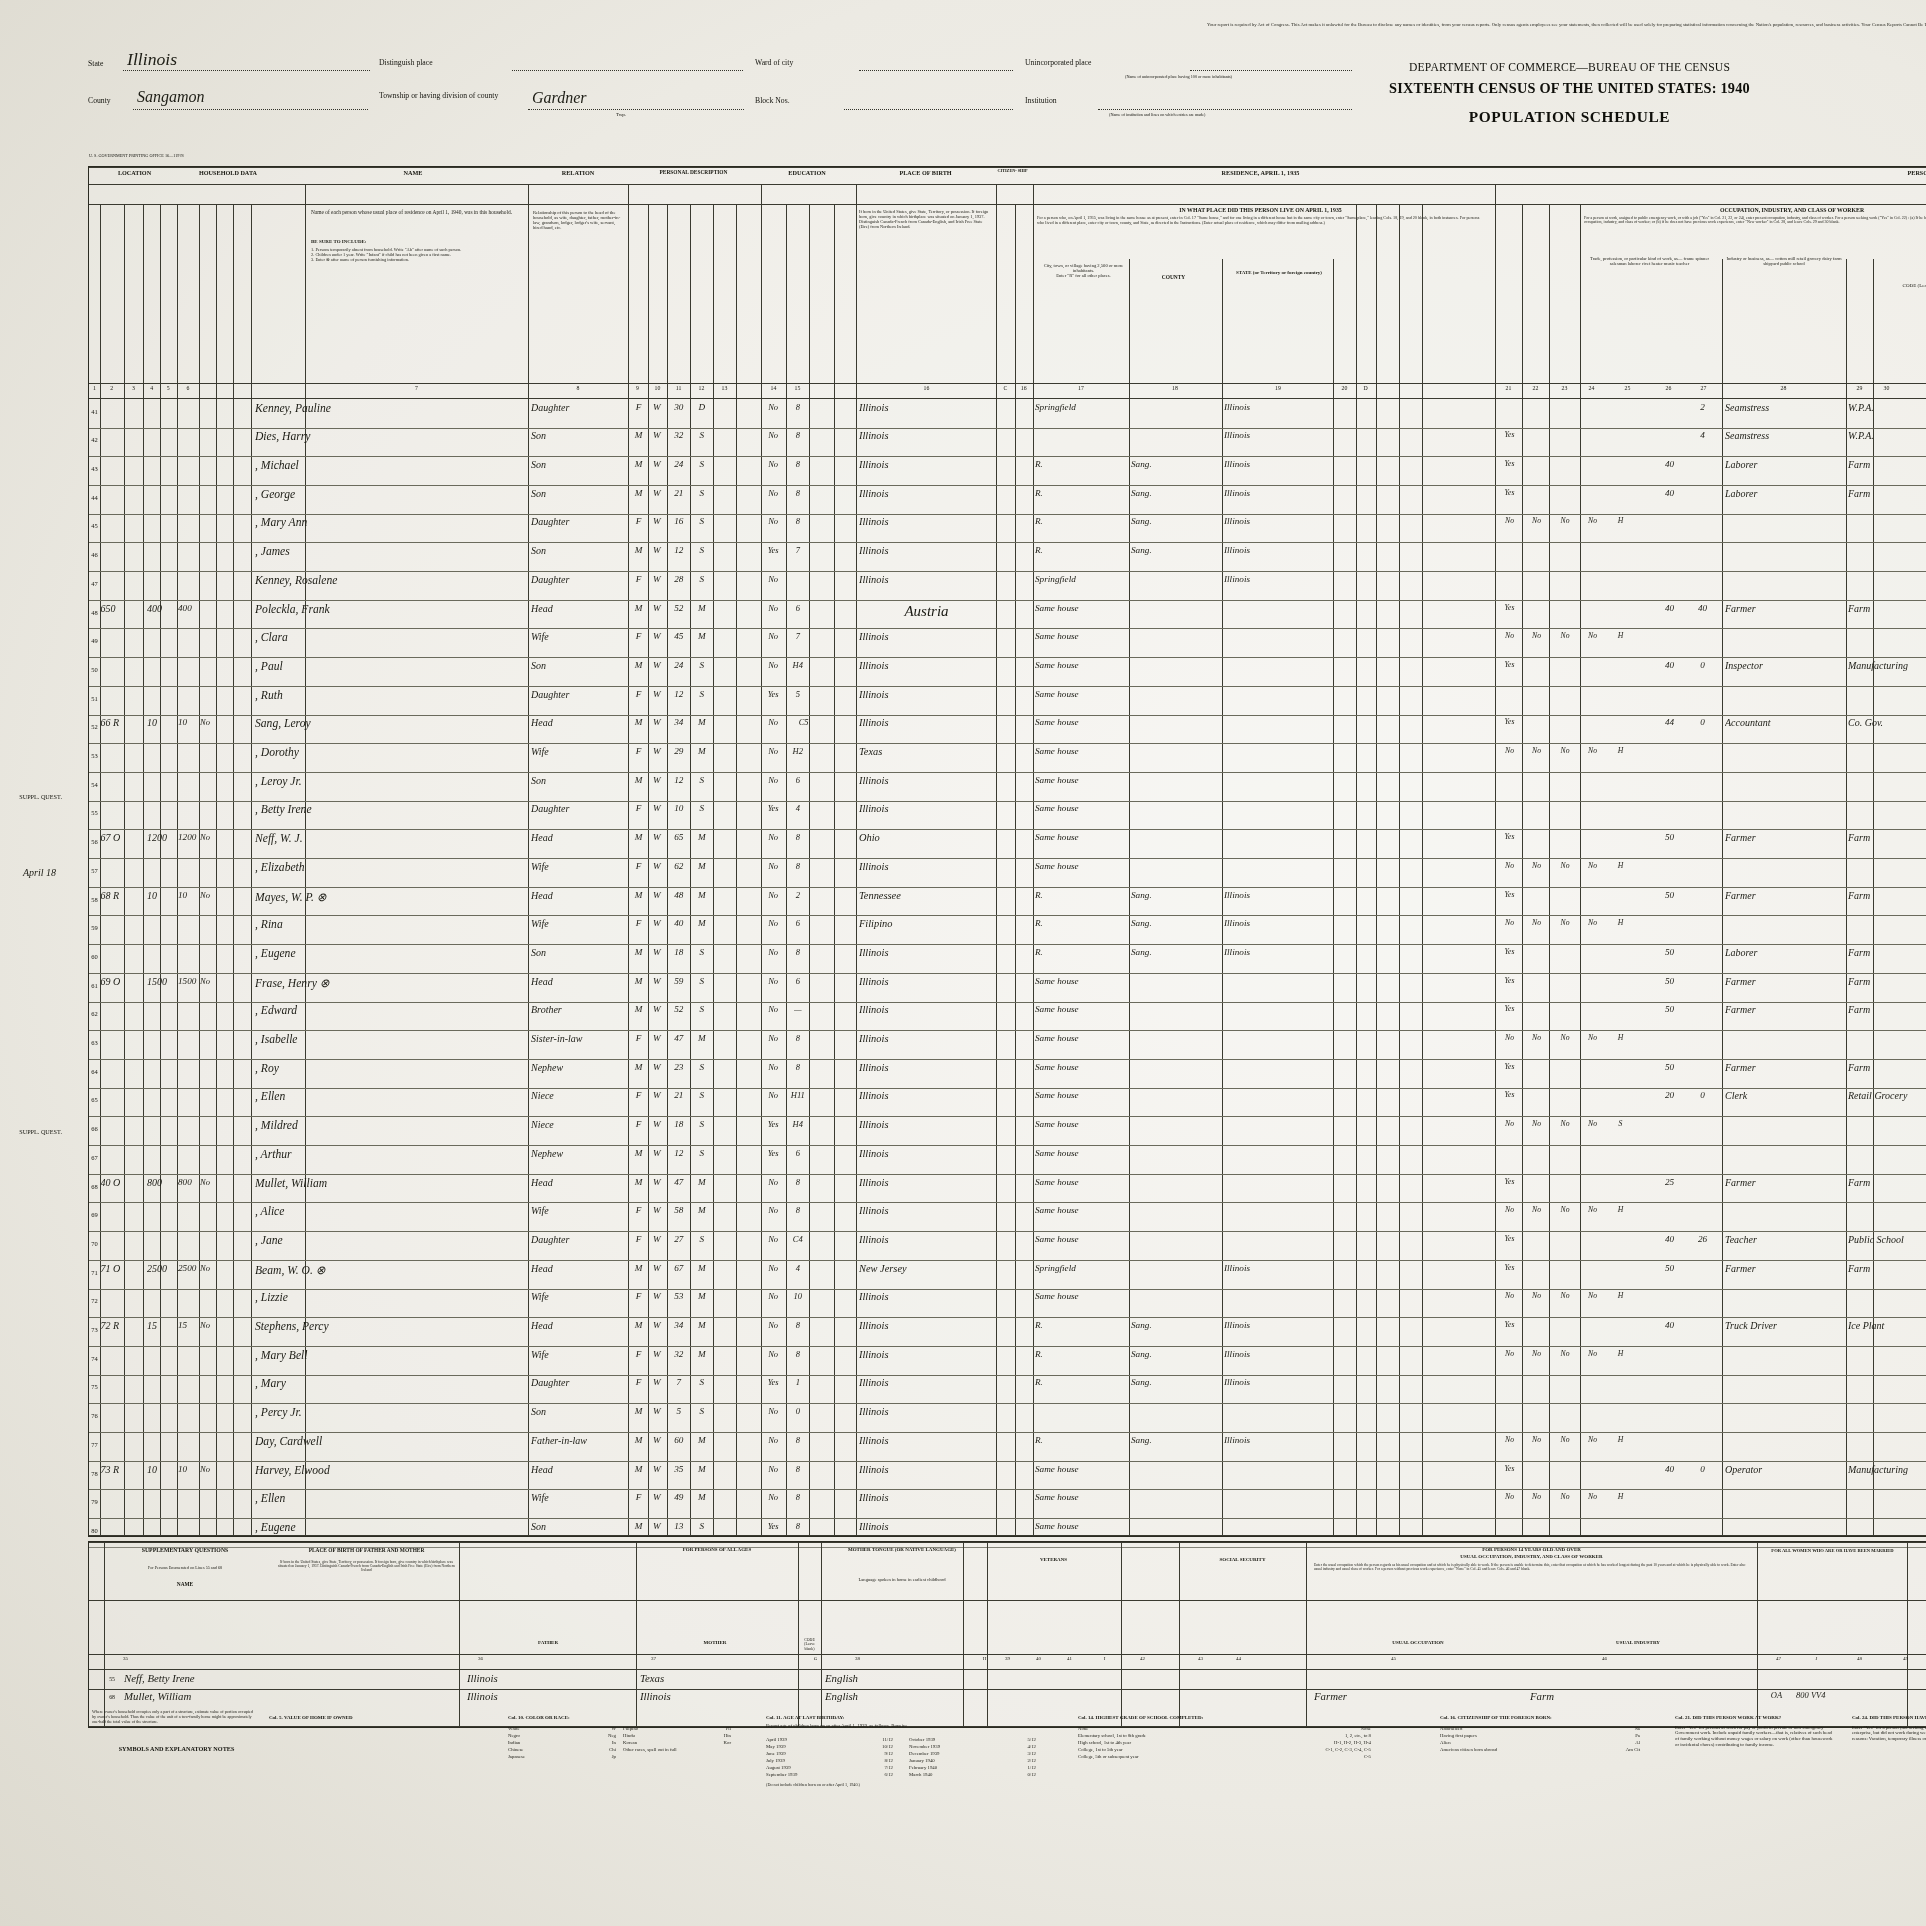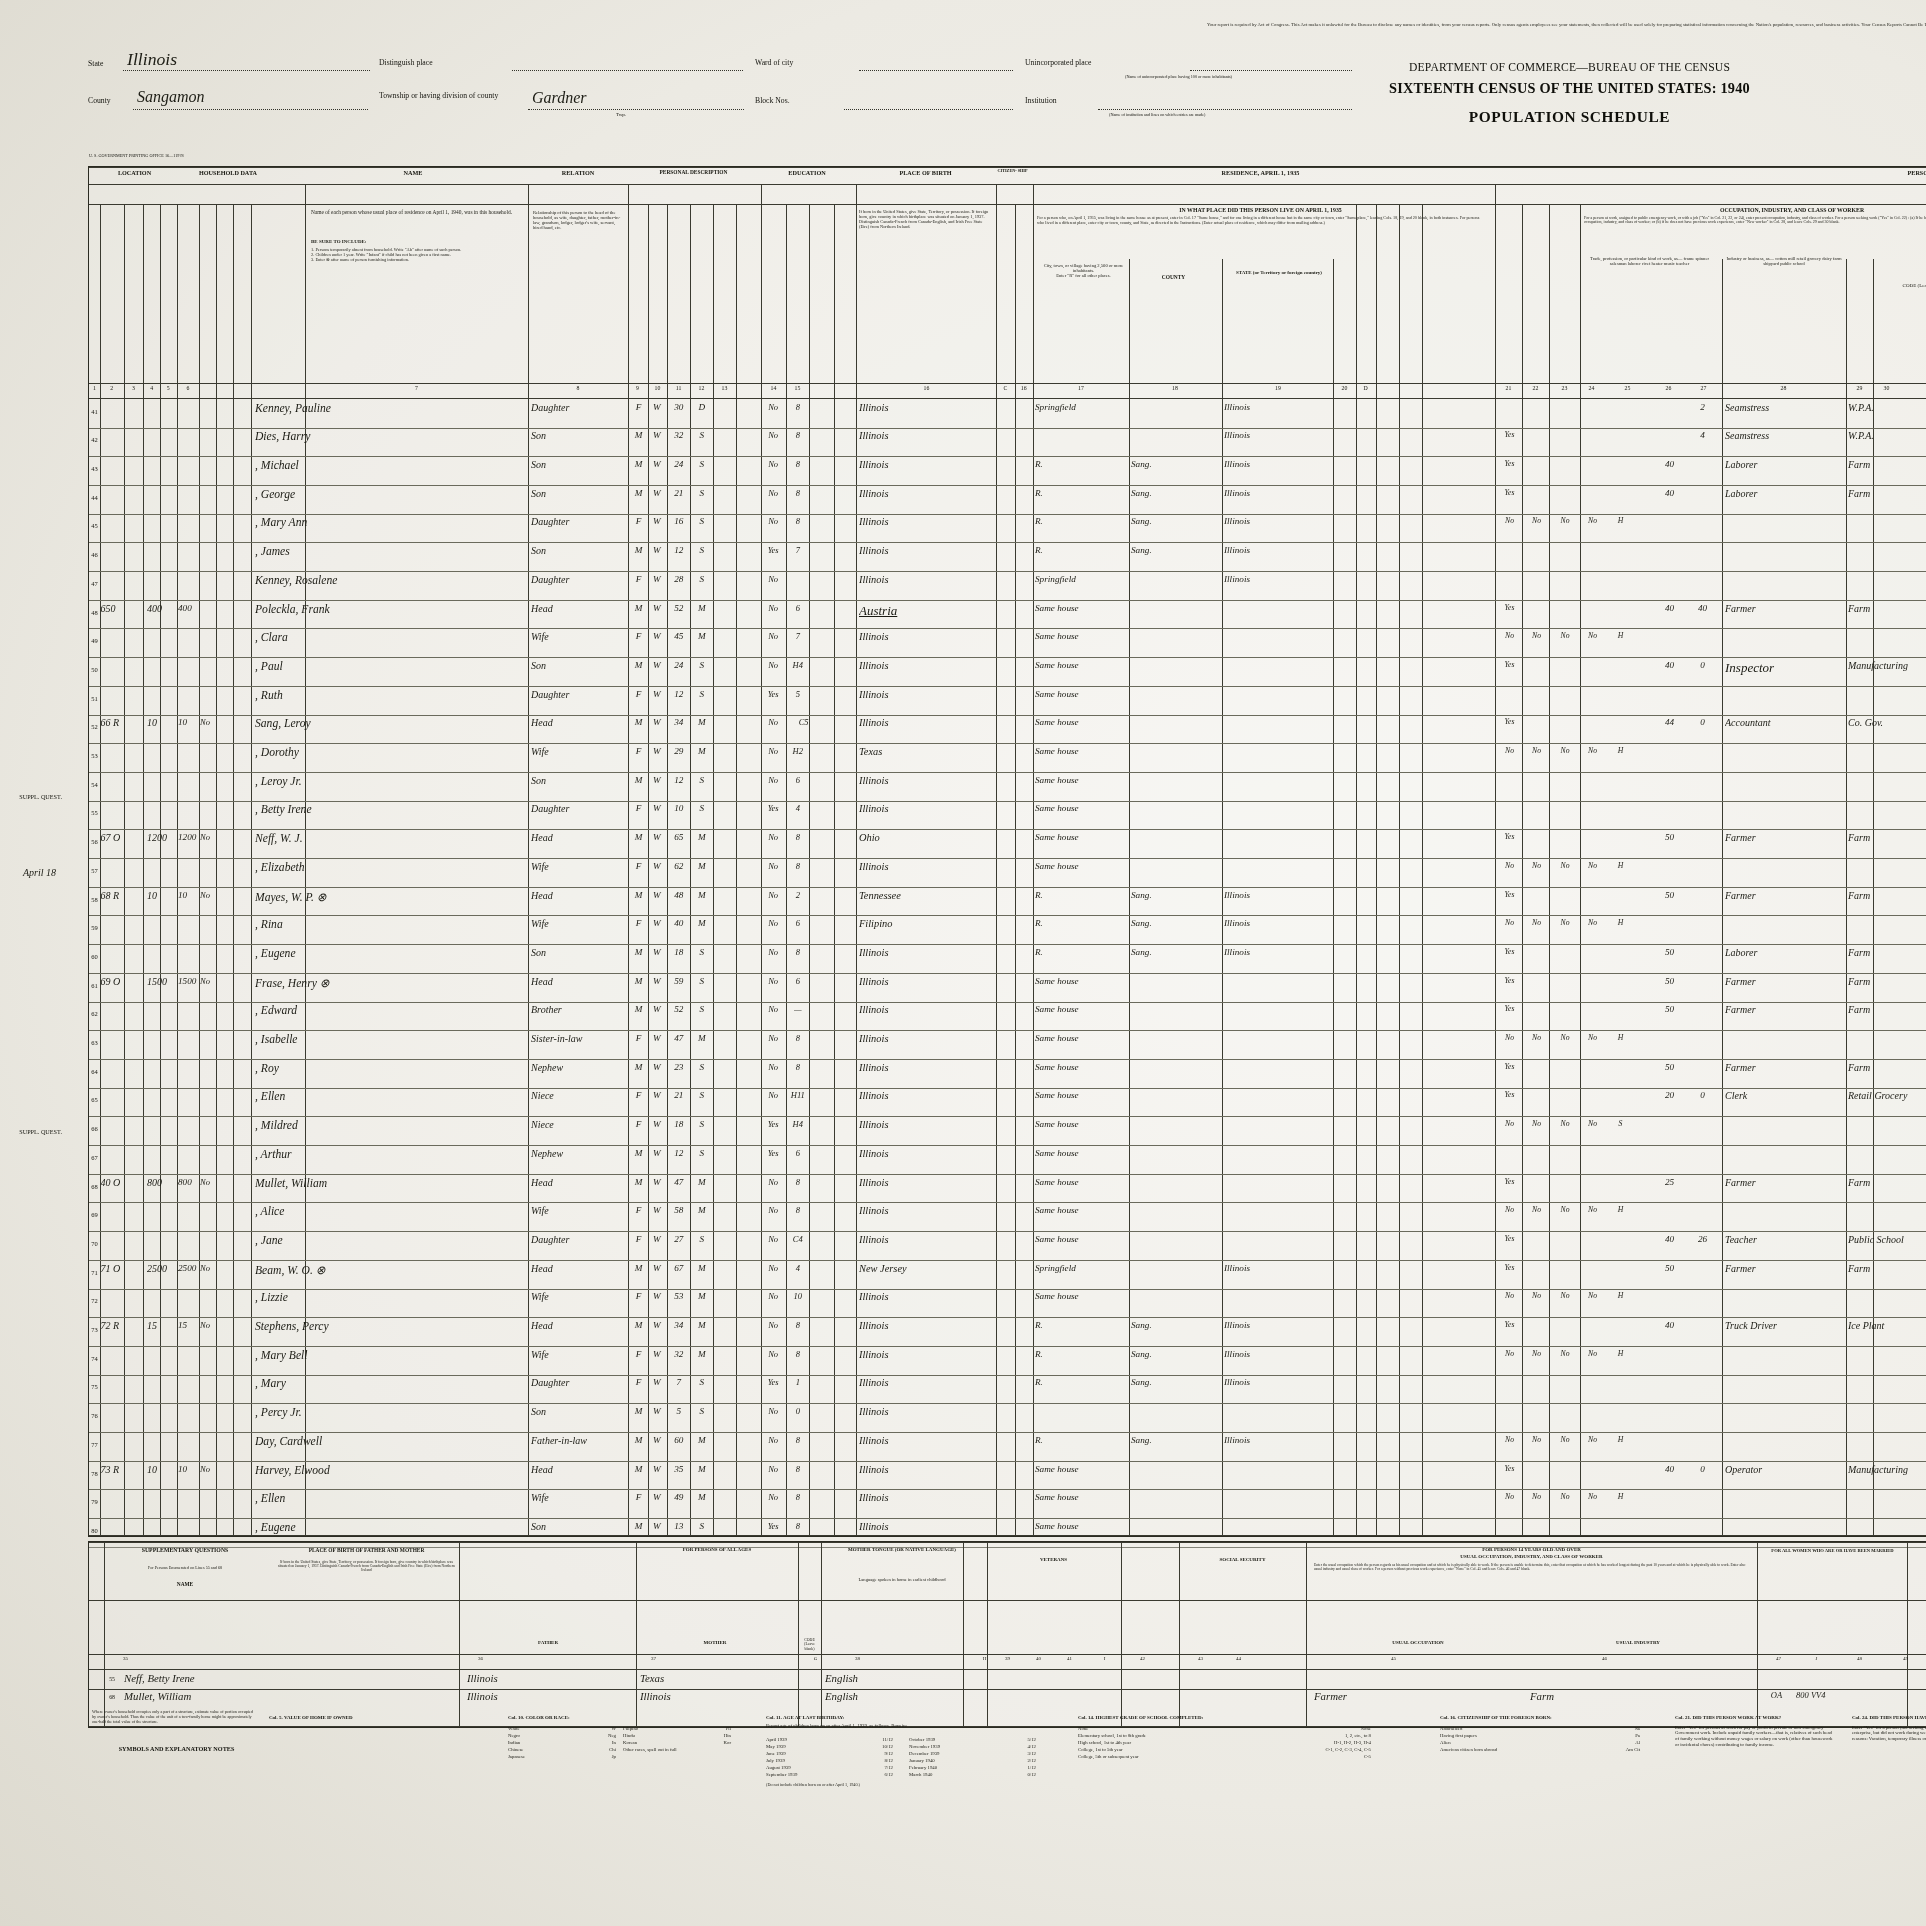--- a/index.html
+++ b/index.html
@@ -361,21 +361,21 @@
           <div class="hand" style="position: absolute; left: 58px; width: 30px; text-align: left; font-size: 10px; top: 1.5px; white-space: nowrap; overflow: hidden;">400</div>
           <div class="hand" style="position: absolute; left: 89px; width: 20px; text-align: left; font-size: 9.2px; top: 1.5px; white-space: nowrap; overflow: hidden;">400</div>
           <div class="hand" style="position: absolute; left: 166px; width: 270px; text-align: left; font-size: 11.6px; top: 1.5px; white-space: nowrap; overflow: hidden;">Poleckla, Frank</div>
           <div class="hand" style="position: absolute; left: 442px; width: 96px; text-align: left; font-size: 10px; top: 1.5px; white-space: nowrap; overflow: hidden;">Head</div>
           <div class="hand" style="position: absolute; left: 541px; width: 17px; text-align: center; font-size: 9.2px; top: 1.5px; white-space: nowrap; overflow: hidden;">M</div>
           <div class="hand" style="position: absolute; left: 559px; width: 17.7px; text-align: center; font-size: 9.2px; top: 1.5px; white-space: nowrap; overflow: hidden;">W</div>
           <div class="hand" style="position: absolute; left: 579px; width: 21.6px; text-align: center; font-size: 9.2px; top: 1.5px; white-space: nowrap; overflow: hidden;">52</div>
           <div class="hand" style="position: absolute; left: 602px; width: 21.6px; text-align: center; font-size: 9.2px; top: 1.5px; white-space: nowrap; overflow: hidden;">M</div>
           <div class="hand" style="position: absolute; left: 673px; width: 22.3px; text-align: center; font-size: 8.5px; top: 1.5px; white-space: nowrap; overflow: hidden;">No</div>
           <div class="hand" style="position: absolute; left: 698px; width: 21.6px; text-align: center; font-size: 8.5px; top: 1.5px; white-space: nowrap; overflow: hidden;">6</div>
-          <div class="hand" style="position: absolute; left: 770px; width: 135px; text-align: left; font-size: 13px; top: 1.5px; white-space: nowrap; overflow: hidden; text-decoration: underline;">Austria</div>
+          <div class="hand" style="position: absolute; left: 770px; width: 135px; text-align: center; font-size: 15px; top: 1.5px; white-space: nowrap; overflow: hidden;">Austria</div>
           <div class="hand" style="position: absolute; left: 946px; width: 92px; text-align: left; font-size: 9.2px; top: 1.5px; white-space: nowrap; overflow: hidden;">Same house</div>
           <div class="hand" style="position: absolute; left: 1408px; width: 25px; text-align: center; font-size: 7.7px; top: 1.5px; white-space: nowrap; overflow: hidden;">Yes</div>
           <div class="hand" style="position: absolute; left: 1566px; width: 29px; text-align: center; font-size: 9.2px; top: 1.5px; white-space: nowrap; overflow: hidden;">40</div>
           <div class="hand" style="position: absolute; left: 1599px; width: 29px; text-align: center; font-size: 9.2px; top: 1.5px; white-space: nowrap; overflow: hidden;">40</div>
           <div class="hand" style="position: absolute; left: 1636px; width: 119px; text-align: left; font-size: 10px; top: 1.5px; white-space: nowrap; overflow: hidden;">Farmer</div>
           <div class="hand" style="position: absolute; left: 1759px; width: 119px; text-align: left; font-size: 10px; top: 1.5px; white-space: nowrap; overflow: hidden;">Farm</div>
         </div>
         <div style="position: absolute; left: 0px; top: 462px; width: 100%; height: 29px;">
           <div class="ink" style="position: absolute; left: 0px; width: 10.8px; text-align: center; font-size: 6.5px; top: 7.7px; white-space: nowrap; overflow: hidden;">49</div>
           <div class="hand" style="position: absolute; left: 166px; width: 270px; text-align: left; font-size: 11.6px; top: 1.5px; white-space: nowrap; overflow: hidden;">, Clara</div>
@@ -402,21 +402,21 @@
           <div class="hand" style="position: absolute; left: 559px; width: 17.7px; text-align: center; font-size: 9.2px; top: 1.5px; white-space: nowrap; overflow: hidden;">W</div>
           <div class="hand" style="position: absolute; left: 579px; width: 21.6px; text-align: center; font-size: 9.2px; top: 1.5px; white-space: nowrap; overflow: hidden;">24</div>
           <div class="hand" style="position: absolute; left: 602px; width: 21.6px; text-align: center; font-size: 9.2px; top: 1.5px; white-space: nowrap; overflow: hidden;">S</div>
           <div class="hand" style="position: absolute; left: 673px; width: 22.3px; text-align: center; font-size: 8.5px; top: 1.5px; white-space: nowrap; overflow: hidden;">No</div>
           <div class="hand" style="position: absolute; left: 698px; width: 21.6px; text-align: center; font-size: 8.5px; top: 1.5px; white-space: nowrap; overflow: hidden;">H4</div>
           <div class="hand" style="position: absolute; left: 770px; width: 135px; text-align: left; font-size: 10.4px; top: 1.5px; white-space: nowrap; overflow: hidden;">Illinois</div>
           <div class="hand" style="position: absolute; left: 946px; width: 92px; text-align: left; font-size: 9.2px; top: 1.5px; white-space: nowrap; overflow: hidden;">Same house</div>
           <div class="hand" style="position: absolute; left: 1408px; width: 25px; text-align: center; font-size: 7.7px; top: 1.5px; white-space: nowrap; overflow: hidden;">Yes</div>
           <div class="hand" style="position: absolute; left: 1566px; width: 29px; text-align: center; font-size: 9.2px; top: 1.5px; white-space: nowrap; overflow: hidden;">40</div>
           <div class="hand" style="position: absolute; left: 1599px; width: 29px; text-align: center; font-size: 9.2px; top: 1.5px; white-space: nowrap; overflow: hidden;">0</div>
-          <div class="hand" style="position: absolute; left: 1636px; width: 119px; text-align: left; font-size: 13px; top: 1.5px; white-space: nowrap; overflow: hidden;">Inspector</div>
+          <div class="hand" style="position: absolute; left: 1636px; width: 119px; text-align: left; font-size: 10px; top: 1.5px; white-space: nowrap; overflow: hidden;">Inspector</div>
           <div class="hand" style="position: absolute; left: 1759px; width: 119px; text-align: left; font-size: 10px; top: 1.5px; white-space: nowrap; overflow: hidden;">Manufacturing</div>
         </div>
         <div style="position: absolute; left: 0px; top: 520px; width: 100%; height: 29px;">
           <div class="ink" style="position: absolute; left: 0px; width: 10.8px; text-align: center; font-size: 6.5px; top: 7.7px; white-space: nowrap; overflow: hidden;">51</div>
           <div class="hand" style="position: absolute; left: 166px; width: 270px; text-align: left; font-size: 11.6px; top: 1.5px; white-space: nowrap; overflow: hidden;">, Ruth</div>
           <div class="hand" style="position: absolute; left: 442px; width: 96px; text-align: left; font-size: 10px; top: 1.5px; white-space: nowrap; overflow: hidden;">Daughter</div>
           <div class="hand" style="position: absolute; left: 541px; width: 17px; text-align: center; font-size: 9.2px; top: 1.5px; white-space: nowrap; overflow: hidden;">F</div>
           <div class="hand" style="position: absolute; left: 559px; width: 17.7px; text-align: center; font-size: 9.2px; top: 1.5px; white-space: nowrap; overflow: hidden;">W</div>
           <div class="hand" style="position: absolute; left: 579px; width: 21.6px; text-align: center; font-size: 9.2px; top: 1.5px; white-space: nowrap; overflow: hidden;">12</div>
           <div class="hand" style="position: absolute; left: 602px; width: 21.6px; text-align: center; font-size: 9.2px; top: 1.5px; white-space: nowrap; overflow: hidden;">S</div>

